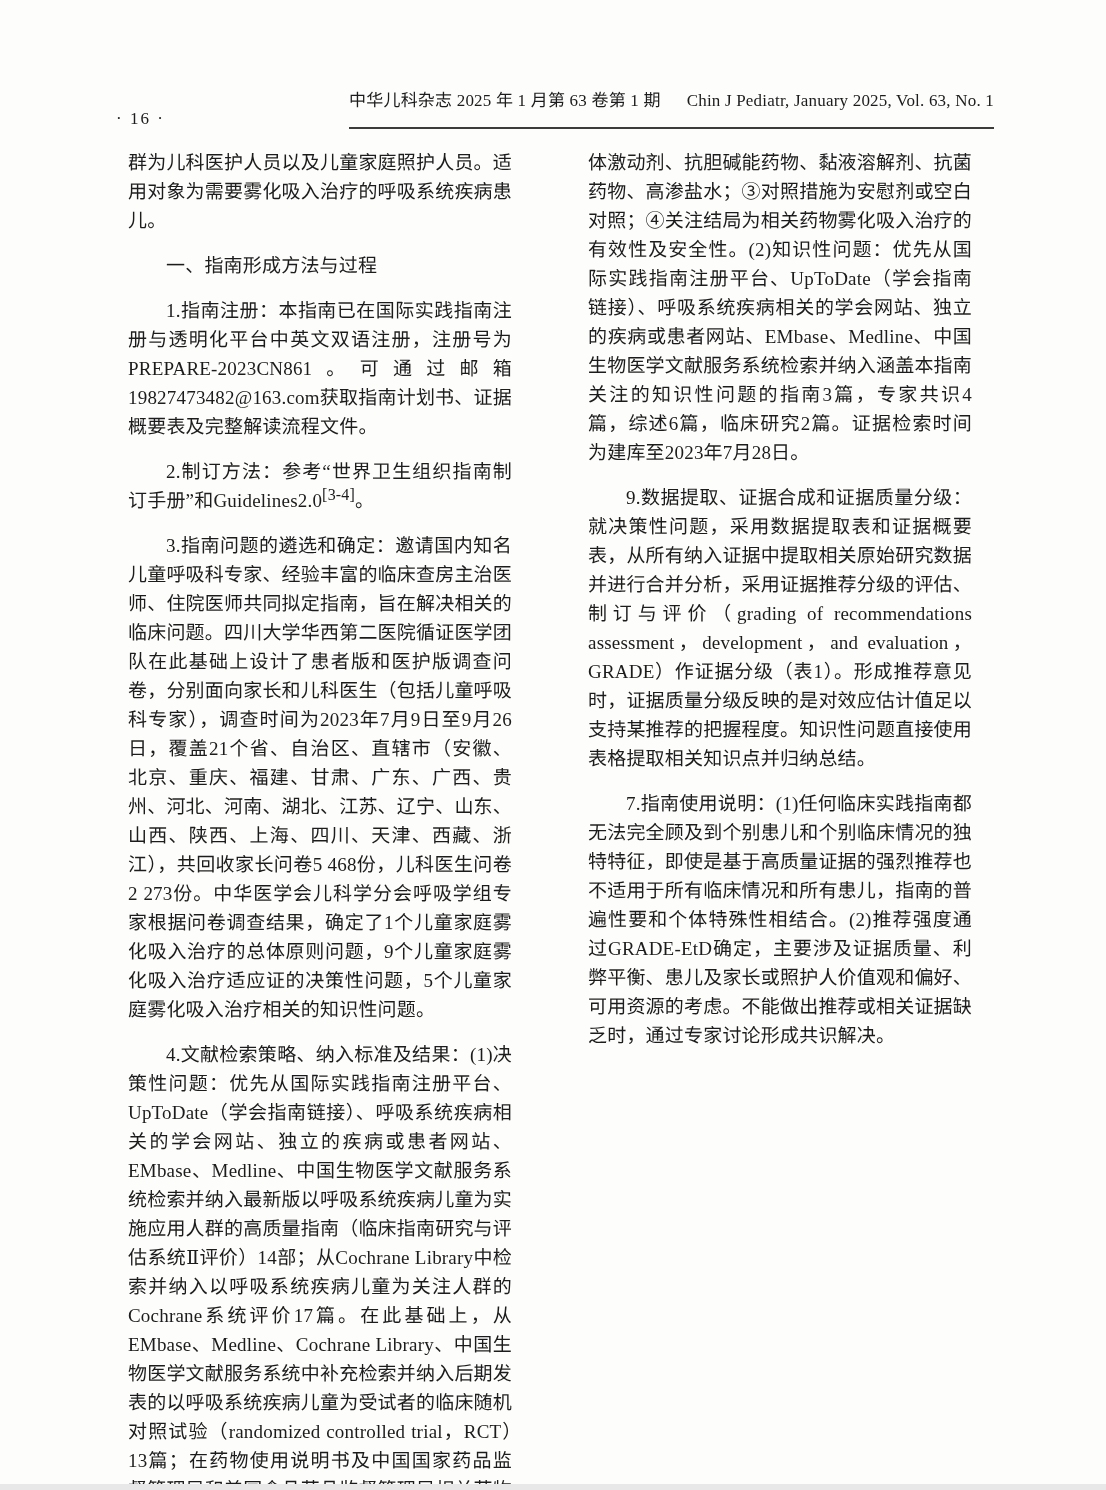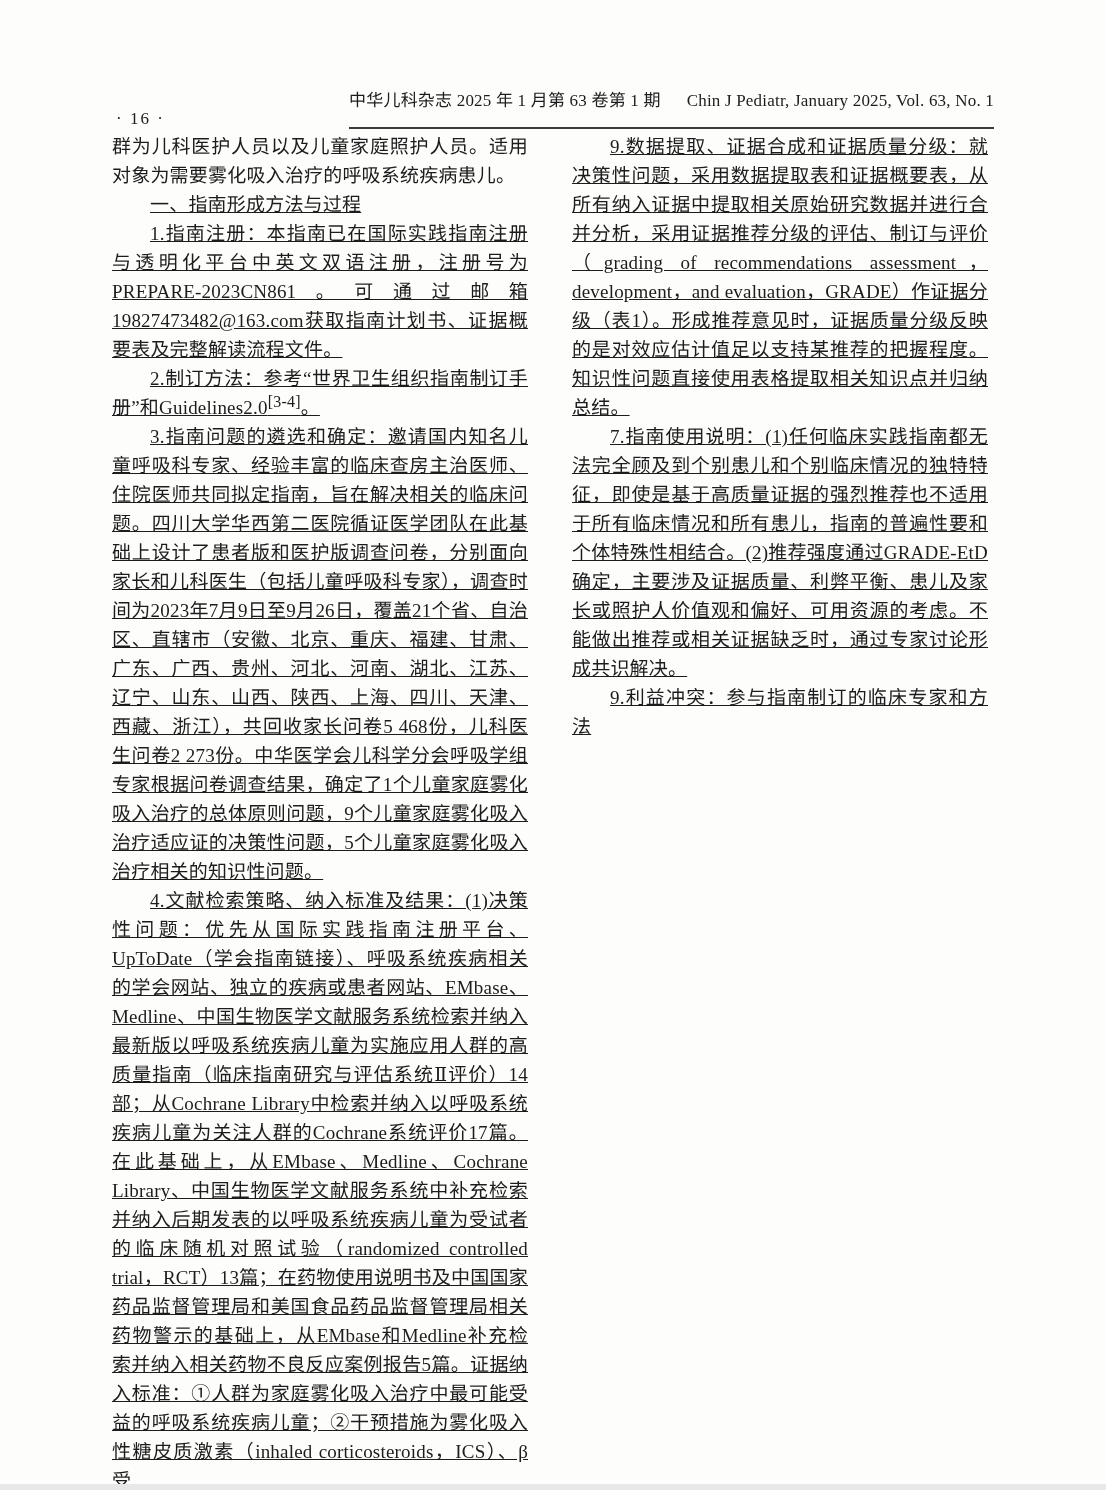--- a/index.html
+++ b/index.html
@@ -46,30 +46,29 @@
     left: 112px;
     width: 876px;
     display: flex;
     gap: 44px;
   }
   .col {
     width: 416px;
     flex: 0 0 416px;
   }
   .para {
-    margin: 0;
+    margin: 16px;
     font-size: 19px;
     line-height: 29px;
     text-align: justify;
     text-justify: inter-ideograph;
     letter-spacing: 0.2px;
   }
   .indent {
     text-indent: 2em;
-    text-decoration: underline;
   }
   .cite {
     font-size: 16px;
     line-height: 0;
   }
 </style>
 </head>
 <body>
 
 <div class="page">
@@ -86,20 +85,20 @@
     <div class="col">
       <p class="para">群为儿科医护人员以及儿童家庭照护人员。适用对象为需要雾化吸入治疗的呼吸系统疾病患儿。</p>
       <p class="para indent">一、指南形成方法与过程</p>
       <p class="para indent">1.指南注册：本指南已在国际实践指南注册与透明化平台中英文双语注册，注册号为PREPARE-2023CN861。可通过邮箱19827473482@163.com获取指南计划书、证据概要表及完整解读流程文件。</p>
       <p class="para indent"><span>2.制订方法：参考“世界卫生组织指南制订手册”和Guidelines2.0</span><sup class="cite">[3-4]</sup><span>。</span></p>
       <p class="para indent">3.指南问题的遴选和确定：邀请国内知名儿童呼吸科专家、经验丰富的临床查房主治医师、住院医师共同拟定指南，旨在解决相关的临床问题。四川大学华西第二医院循证医学团队在此基础上设计了患者版和医护版调查问卷，分别面向家长和儿科医生（包括儿童呼吸科专家），调查时间为2023年7月9日至9月26日，覆盖21个省、自治区、直辖市（安徽、北京、重庆、福建、甘肃、广东、广西、贵州、河北、河南、湖北、江苏、辽宁、山东、山西、陕西、上海、四川、天津、西藏、浙江），共回收家长问卷5 468份，儿科医生问卷2 273份。中华医学会儿科学分会呼吸学组专家根据问卷调查结果，确定了1个儿童家庭雾化吸入治疗的总体原则问题，9个儿童家庭雾化吸入治疗适应证的决策性问题，5个儿童家庭雾化吸入治疗相关的知识性问题。</p>
       <p class="para indent">4.文献检索策略、纳入标准及结果：(1)决策性问题：优先从国际实践指南注册平台、UpToDate（学会指南链接）、呼吸系统疾病相关的学会网站、独立的疾病或患者网站、EMbase、Medline、中国生物医学文献服务系统检索并纳入最新版以呼吸系统疾病儿童为实施应用人群的高质量指南（临床指南研究与评估系统Ⅱ评价）14部；从Cochrane Library中检索并纳入以呼吸系统疾病儿童为关注人群的Cochrane系统评价17篇。在此基础上，从EMbase、Medline、Cochrane Library、中国生物医学文献服务系统中补充检索并纳入后期发表的以呼吸系统疾病儿童为受试者的临床随机对照试验（randomized controlled trial，RCT）13篇；在药物使用说明书及中国国家药品监督管理局和美国食品药品监督管理局相关药物警示的基础上，从EMbase和Medline补充检索并纳入相关药物不良反应案例报告5篇。证据纳入标准：①人群为家庭雾化吸入治疗中最可能受益的呼吸系统疾病儿童；②干预措施为雾化吸入性糖皮质激素（inhaled corticosteroids，ICS）、β受</p>
     </div>
 
     <div class="col">
+      <p class="para">体激动剂、抗胆碱能药物、黏液溶解剂、抗菌药物、高渗盐水；③对照措施为安慰剂或空白对照；④关注结局为相关药物雾化吸入治疗的有效性及安全性。(2)知识性问题：优先从国际实践指南注册平台、UpToDate（学会指南链接）、呼吸系统疾病相关的学会网站、独立的疾病或患者网站、EMbase、Medline、中国生物医学文献服务系统检索并纳入涵盖本指南关注的知识性问题的指南3篇，专家共识4篇，综述6篇，临床研究2篇。证据检索时间为建库至2023年7月28日。</p>
       <p class="para indent">9.数据提取、证据合成和证据质量分级：就决策性问题，采用数据提取表和证据概要表，从所有纳入证据中提取相关原始研究数据并进行合并分析，采用证据推荐分级的评估、制订与评价（grading of recommendations assessment，development，and evaluation，GRADE）作证据分级（表1）。形成推荐意见时，证据质量分级反映的是对效应估计值足以支持某推荐的把握程度。知识性问题直接使用表格提取相关知识点并归纳总结。</p>
       <p class="para indent">7.指南使用说明：(1)任何临床实践指南都无法完全顾及到个别患儿和个别临床情况的独特特征，即使是基于高质量证据的强烈推荐也不适用于所有临床情况和所有患儿，指南的普遍性要和个体特殊性相结合。(2)推荐强度通过GRADE-EtD确定，主要涉及证据质量、利弊平衡、患儿及家长或照护人价值观和偏好、可用资源的考虑。不能做出推荐或相关证据缺乏时，通过专家讨论形成共识解决。</p>
-      <p class="para indent">9.利益冲突：参与指南制订的临床专家和方法</p>
     </div>
 
   </div>
 
 </div>
 
 </body></html>

